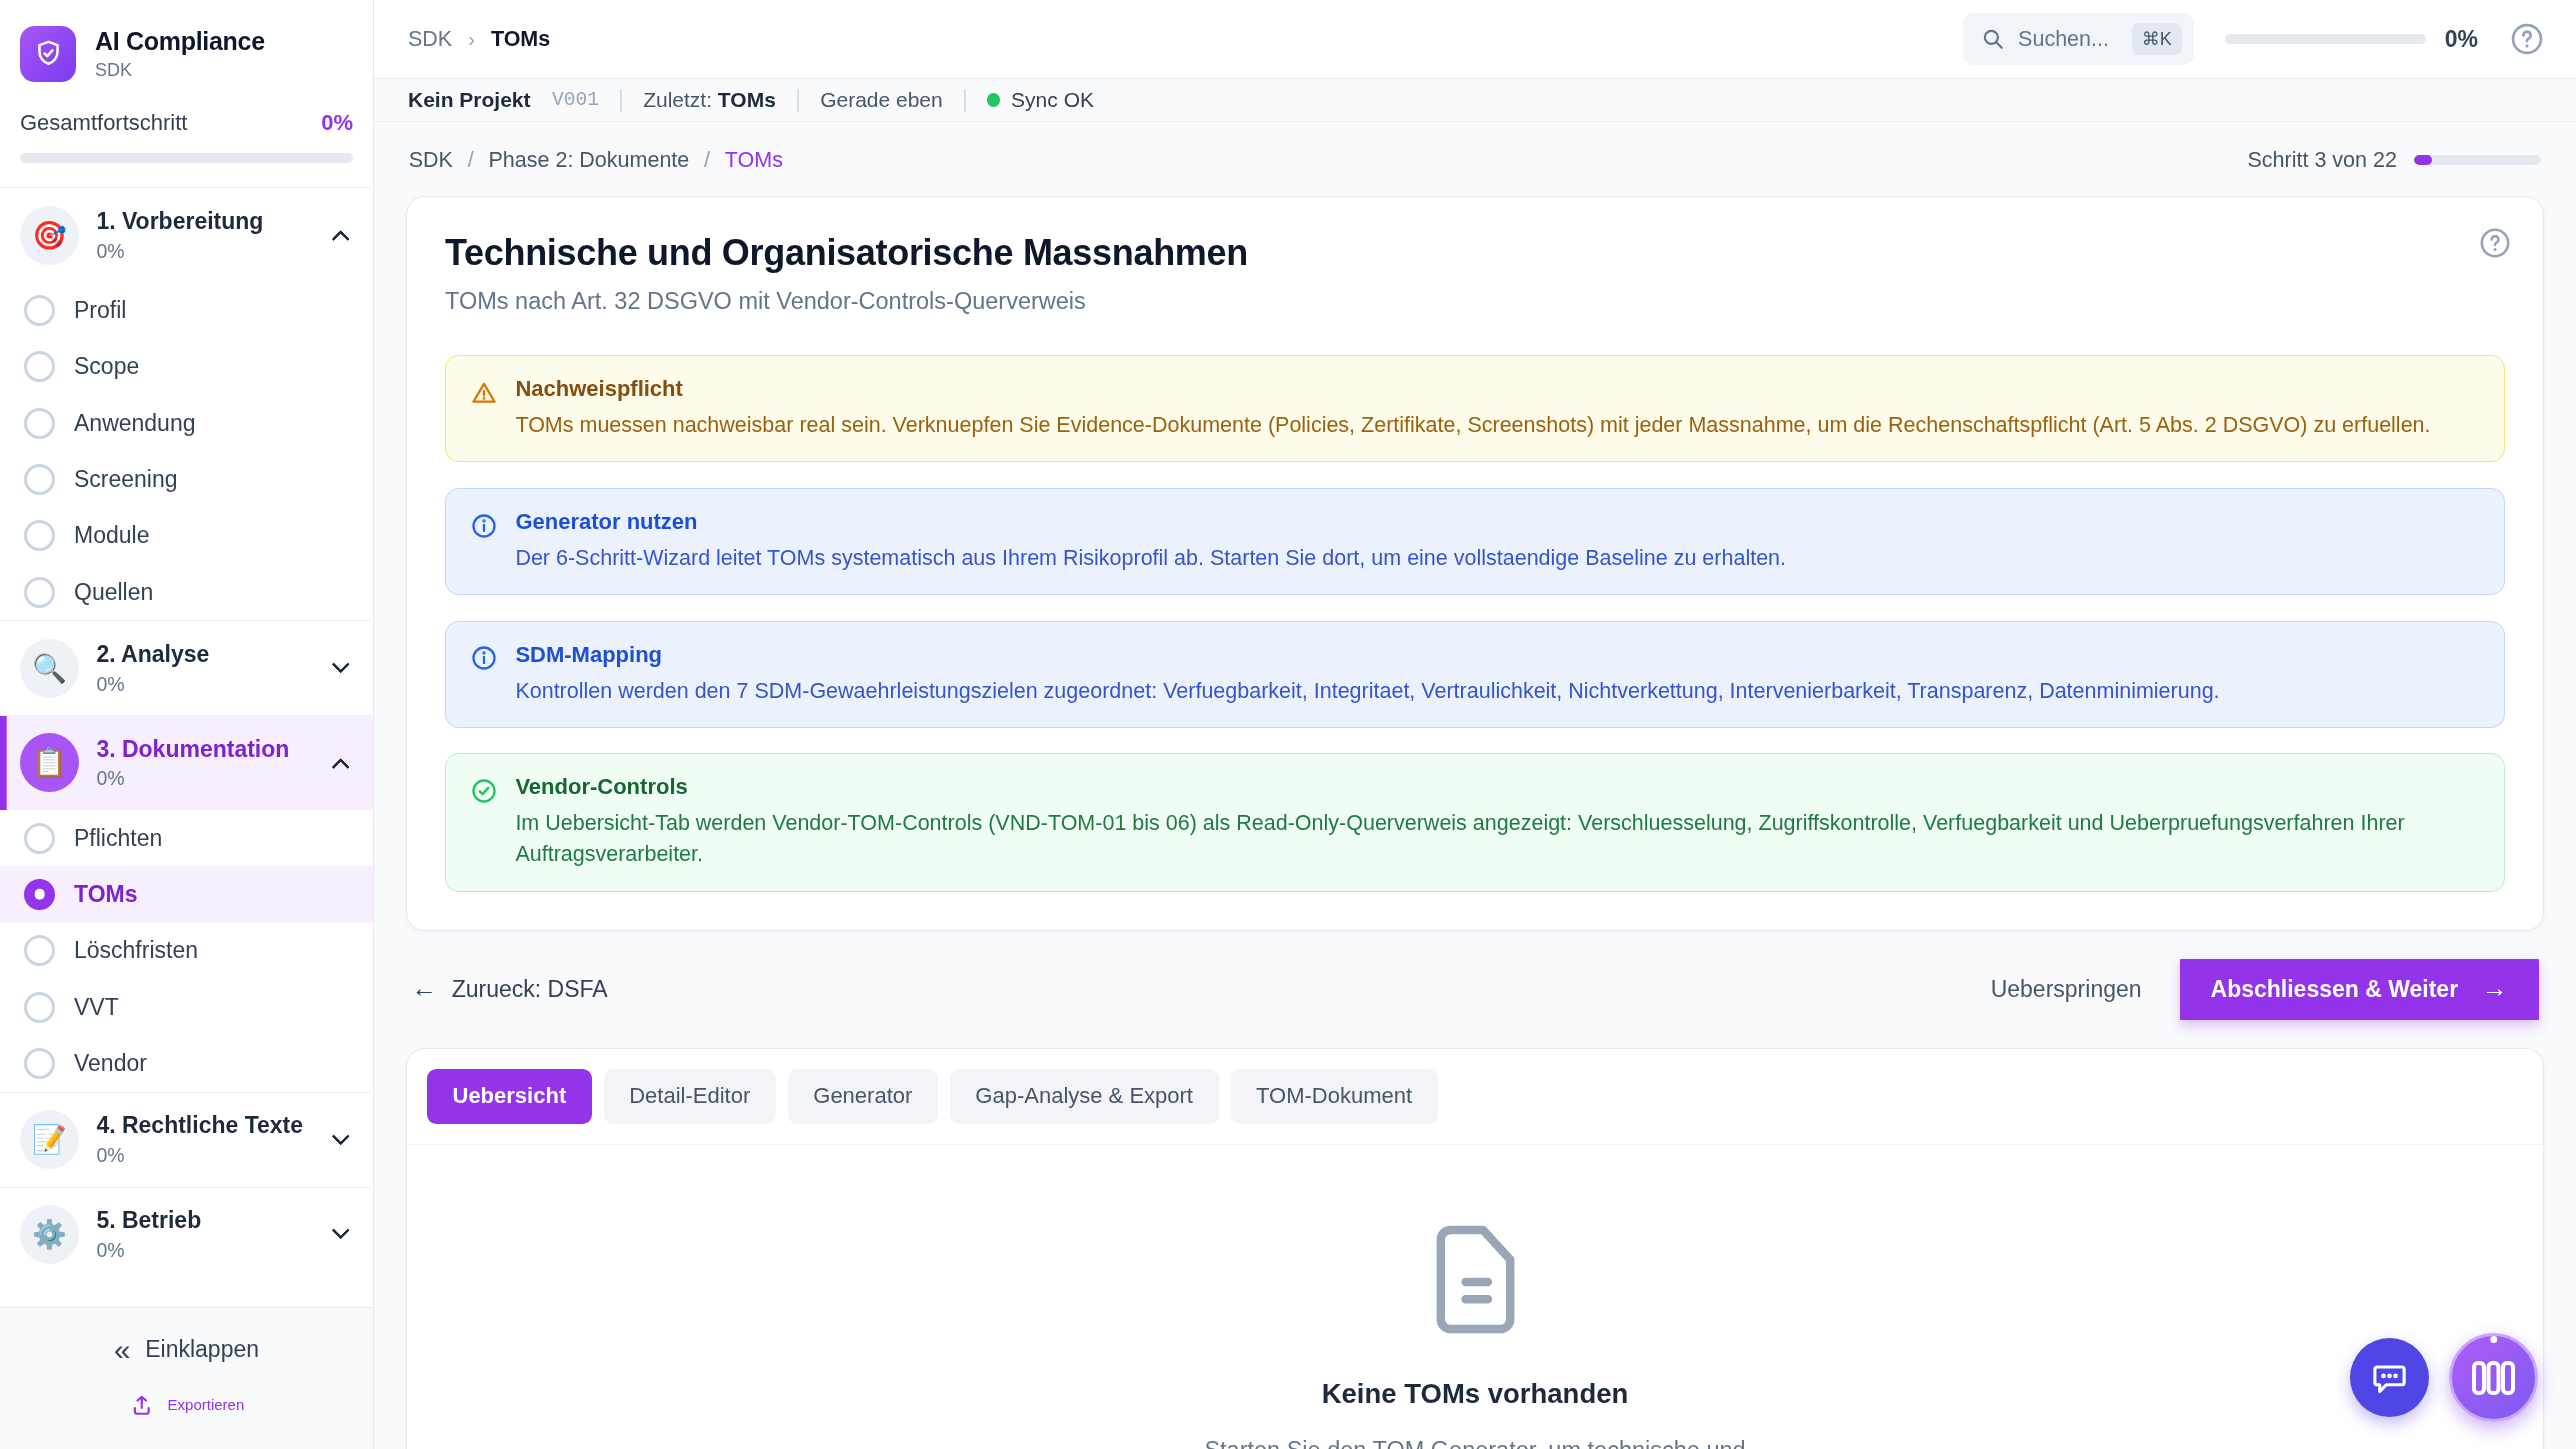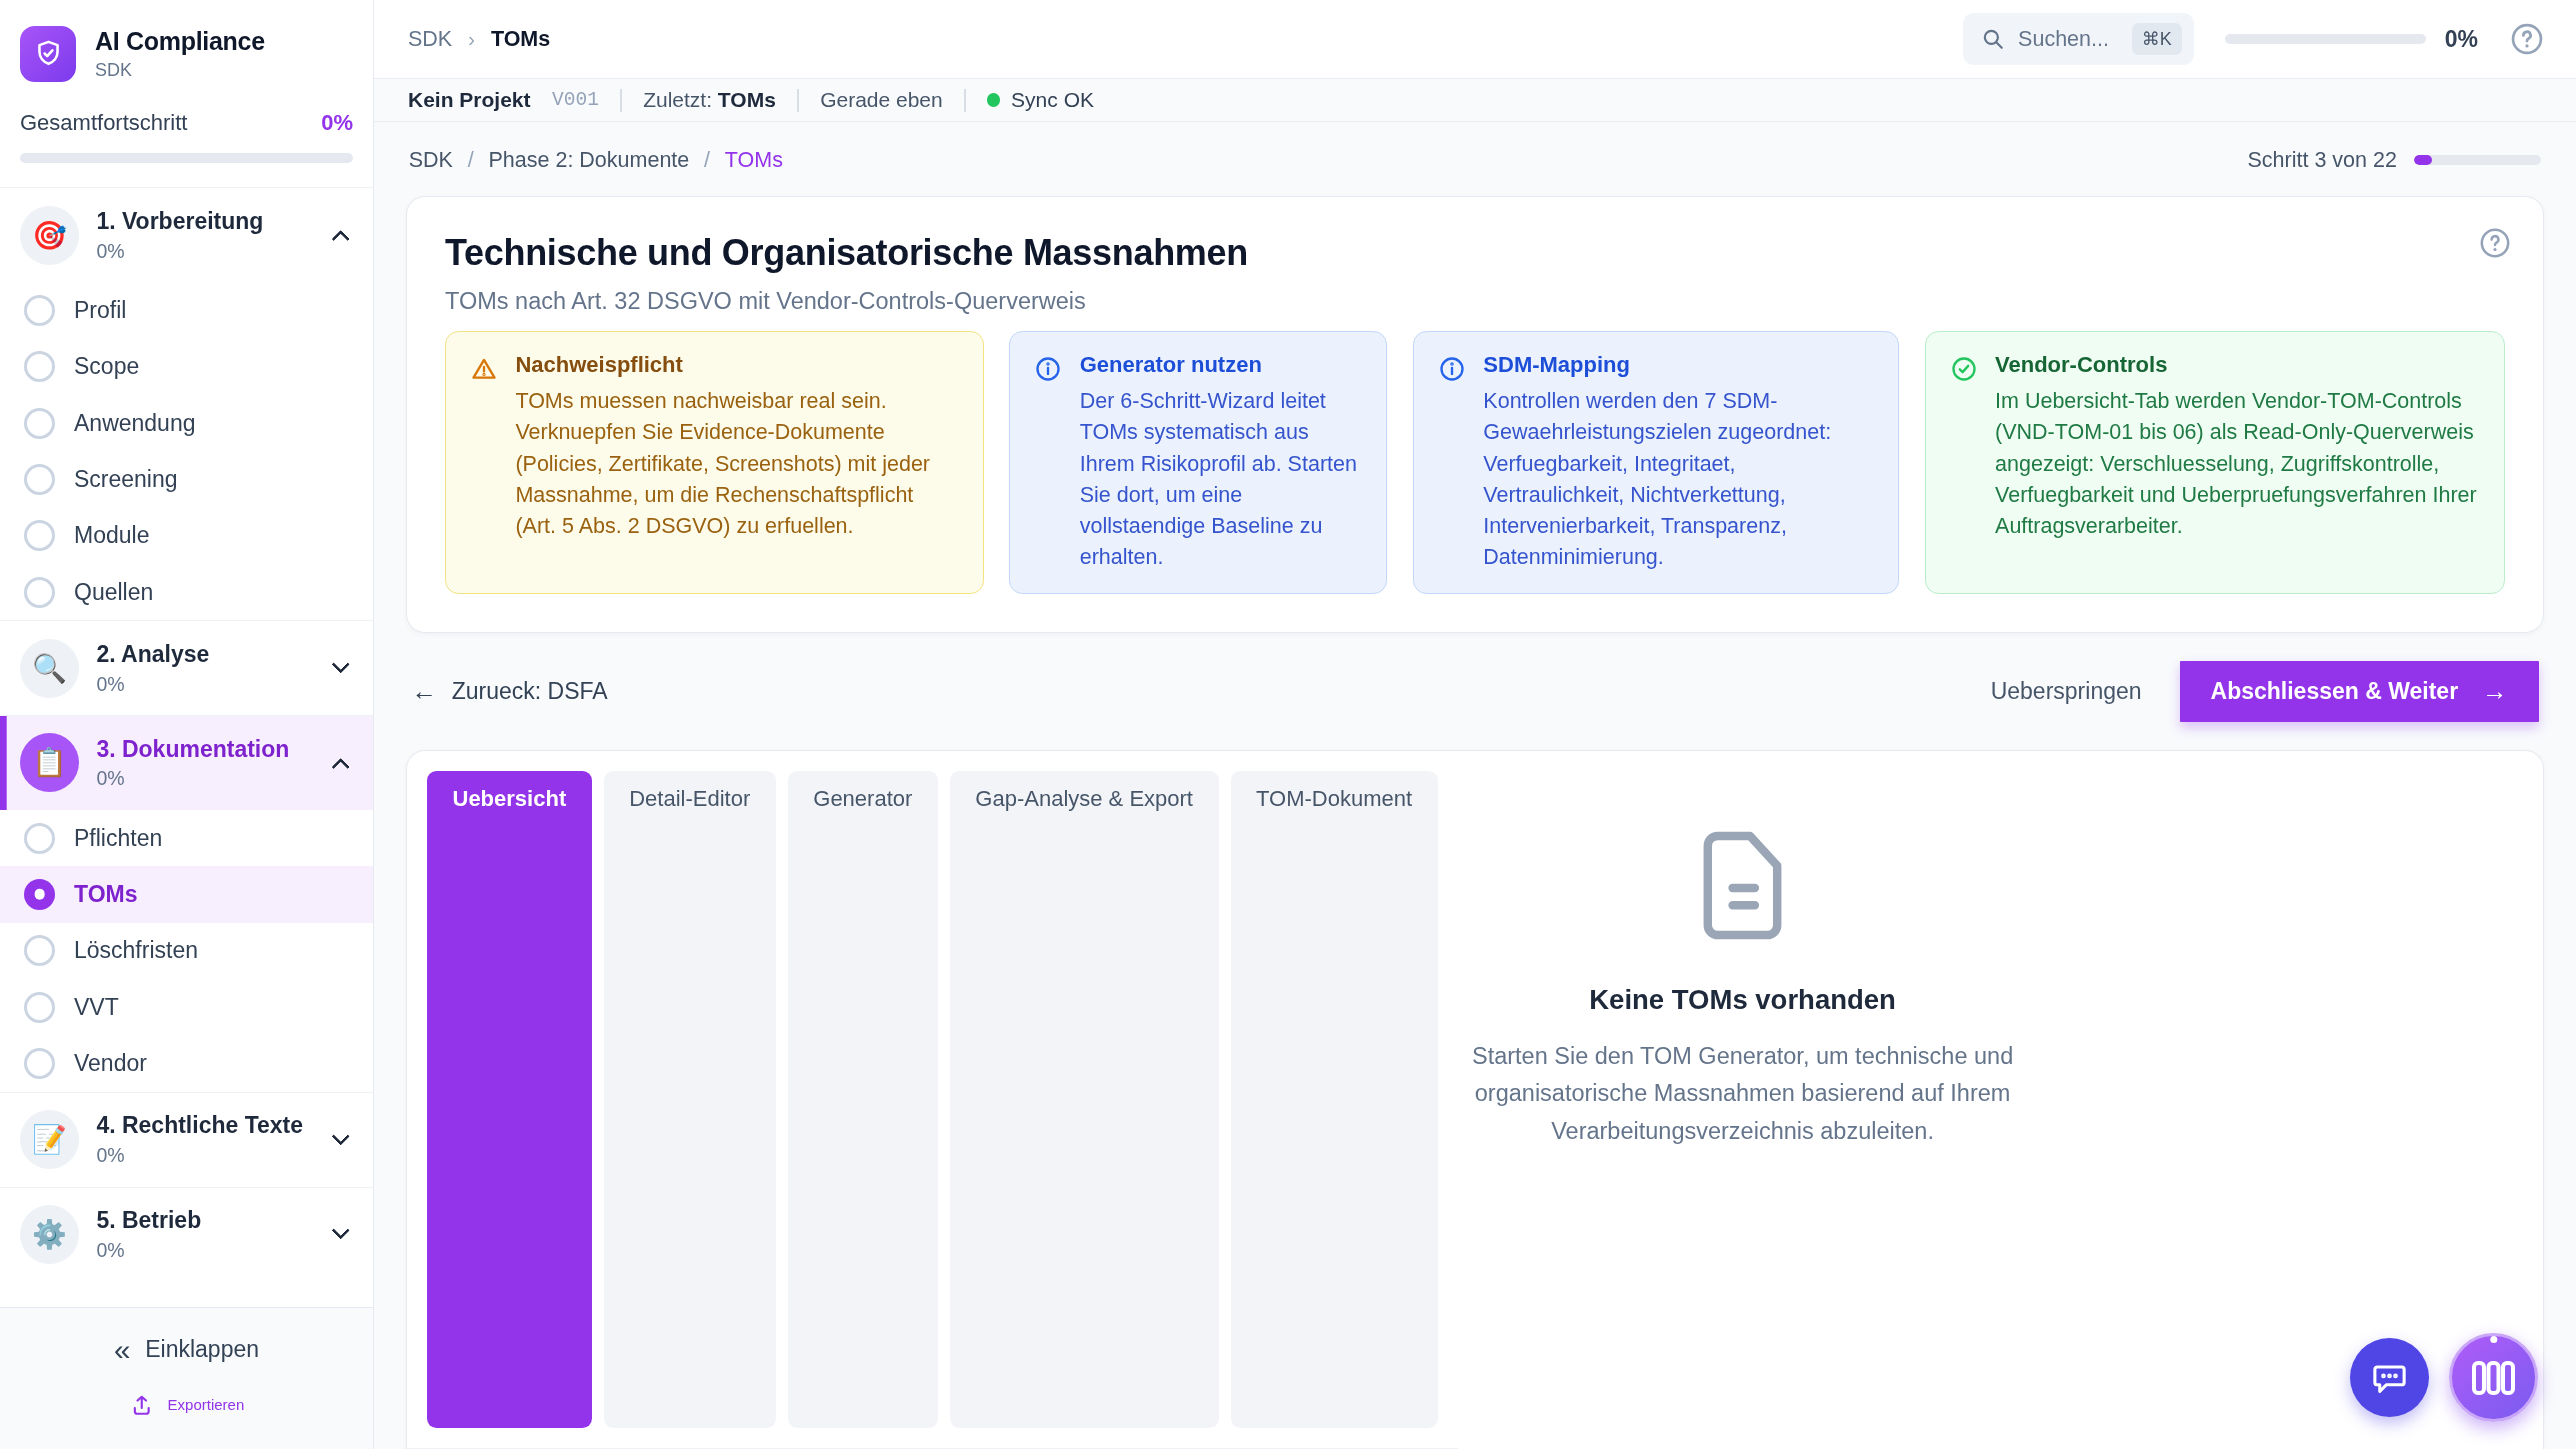--- a/index.html
+++ b/index.html
@@ -75,40 +75,40 @@
   .page-crumb .cur{color:var(--accent);font-weight:500}
   .step{display:flex;align-items:center;gap:17.4px;font-size:21.5px;color:var(--slate6)}
   .step-bar{width:127px;height:10px;border-radius:5.4px;background:#e5e9ef;overflow:hidden}
   .step-fill{width:13.6%;height:100%;border-radius:5.4px;background:var(--accent)}
 
   .card{background:#fff;border:0.7px solid var(--line);border-radius:19px;box-shadow:0 1.3px 5.4px rgba(15,23,42,.04)}
   .card1{padding:35px 38px 38px;position:relative;flex:none}
   .card1 h1{font-size:36px;font-weight:700;letter-spacing:-0.3px;color:var(--ink)}
   .subtitle{margin-top:14.8px;font-size:23.5px;color:var(--slate5)}
   .card-help{position:absolute;top:29.5px;right:31px}
-  .alerts{margin-top:16px;display:flex;flex-direction:row;gap:25.5px}
+  .alerts{margin-top:40px;display:flex;flex-direction:column;gap:25.5px}
   .alert{display:flex;align-items:flex-start;gap:17.4px;border:1.3px solid;border-radius:13.4px;padding:20px 24px}
   .alert .aicon{flex:none;margin-top:2.7px}
   .a-title{font-size:22px;font-weight:700}
   .a-body{font-size:21.5px;line-height:1.45;margin-top:8px}
   .warn{background:#fdfbe9;border-color:#f3e27f}
   .warn .a-title{color:#854d0e}.warn .a-body{color:#9a6210}
   .info{background:#ebf2fd;border-color:#bfd8f9}
   .info .a-title{color:#1d4ed8}.info .a-body{color:#3554cd}
   .succ{background:#effdf3;border-color:#b9edc9}
   .succ .a-title{color:#166534}.succ .a-body{color:#1f7a44}
 
   .action-row{display:flex;align-items:center;margin:28px 5.4px;flex:none}
   .back-link{display:flex;align-items:center;gap:14.8px;font-size:23px;font-weight:500;color:var(--slate7)}
   .arrow{font-size:25.5px;line-height:1}
   .spacer{flex:1}
   .skip-btn{font-size:23px;color:var(--slate6);margin-right:38px}
   .next-btn{display:flex;align-items:center;gap:24px;background:var(--accent);color:#fff;font-size:23px;font-weight:600;padding:17px 31px;border-radius:1px;box-shadow:0 5.4px 12px rgba(147,51,234,.28)}
 
-  .card2{flex:1;min-height:0;border-radius:19px 19px 0 0;border-bottom:none;overflow:hidden;display:flex;}
+  .card2{flex:1;min-height:0;border-radius:19px 19px 0 0;border-bottom:none;overflow:hidden;display:flex;flex-direction:column}
   .tabs{display:flex;gap:12px;padding:20px;border-bottom:0.7px solid var(--line-soft);flex:none}
   .tab{font-size:22px;font-weight:500;color:var(--slate6);background:#f2f4f8;padding:14.8px 25.5px;border-radius:9.4px;white-space:nowrap}
   .tab.active{background:var(--accent);color:#fff;font-weight:600}
   .empty{display:flex;flex-direction:column;align-items:center;text-align:center;padding-top:75px}
   .empty h3{margin-top:39px;font-size:27.5px;font-weight:700;color:#1e293b}
   .empty p{margin-top:21.5px;font-size:23.5px;line-height:1.6;color:var(--slate5);max-width:570px}
 
   .fab-wrap{position:fixed;right:38px;bottom:27px;display:flex;align-items:center;gap:20px}
   .fab-chat{width:79px;height:79px;border-radius:50%;background:#4f46e5;display:flex;align-items:center;justify-content:center;box-shadow:0 6.7px 16px rgba(79,70,229,.35)}
   .fab-cols{width:89px;height:89px;border-radius:50%;background:linear-gradient(140deg,#b05cf8,#7a5cf0);border:3.4px solid #c9a6f8;display:flex;align-items:center;justify-content:center;position:relative;box-shadow:0 6.7px 17.4px rgba(124,58,237,.38)}

